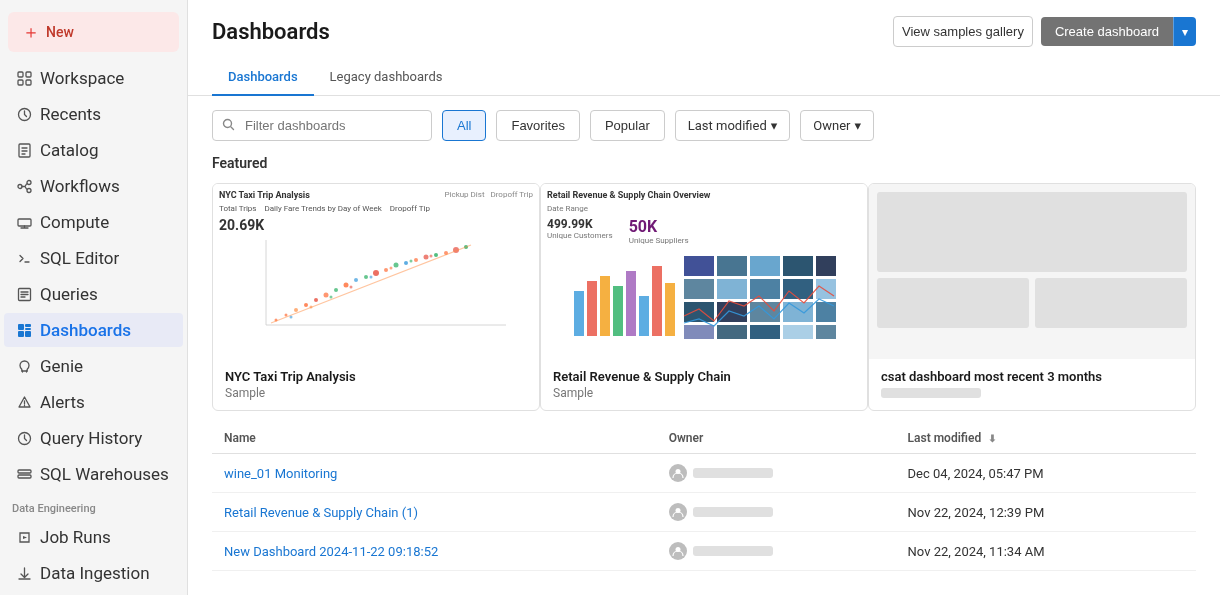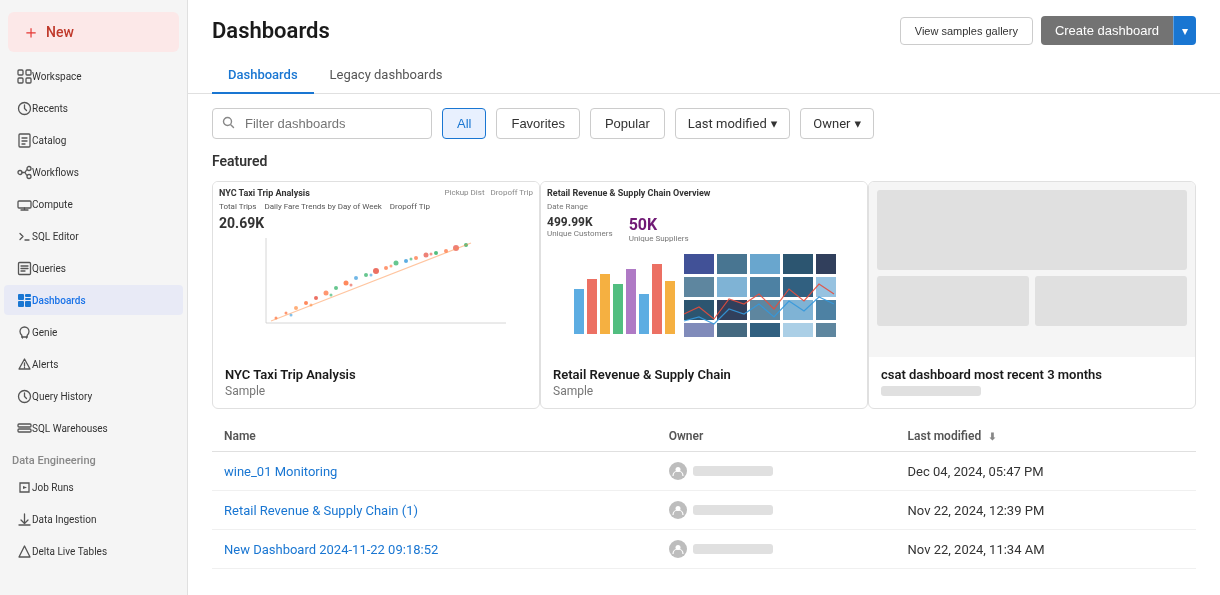--- a/index.html
+++ b/index.html
@@ -31,26 +31,27 @@
       font-size: 14px;
     }
     .sidebar-new-btn .plus-icon {
       font-size: 18px;
       color: #e53935;
       font-weight: 300;
     }
     .sidebar-item {
       display: flex;
       align-items: center;
+      gap: 8px;
       padding: 7px 12px;
       cursor: pointer;
       color: #333;
       border-radius: 4px;
       margin: 1px 4px;
-      font-size: 10px;
+      font-size: 17px;
     }
     .sidebar-item.active { background: #e8eaf6; color: #1a73e8; font-weight: 500; }
     .sidebar-section-label {
       font-size: 11px;
       color: #888;
       padding: 10px 12px 4px;
       font-weight: 500;
       text-transform: none;
     }
     .sidebar-icon {
@@ -83,26 +84,26 @@
       font-size: 22px;
       font-weight: 600;
       color: #1a1a1a;
     }
     .header-actions {
       display: flex;
       gap: 8px;
       align-items: center;
     }
     .btn-outline {
-      padding: 7px 14px;
+      padding: 7px 8px;
       border: 1px solid #ccc;
       border-radius: 4px;
       background: #fff;
       cursor: pointer;
-      font-size: 11px;
+      font-size: 13px;
       color: #333;
     }
     .btn-primary {
       padding: 7px 14px;
       border: none;
       border-radius: 4px 0 0 4px;
       background: #737373;
       color: #fff;
       cursor: pointer;
       font-size: 13px;

